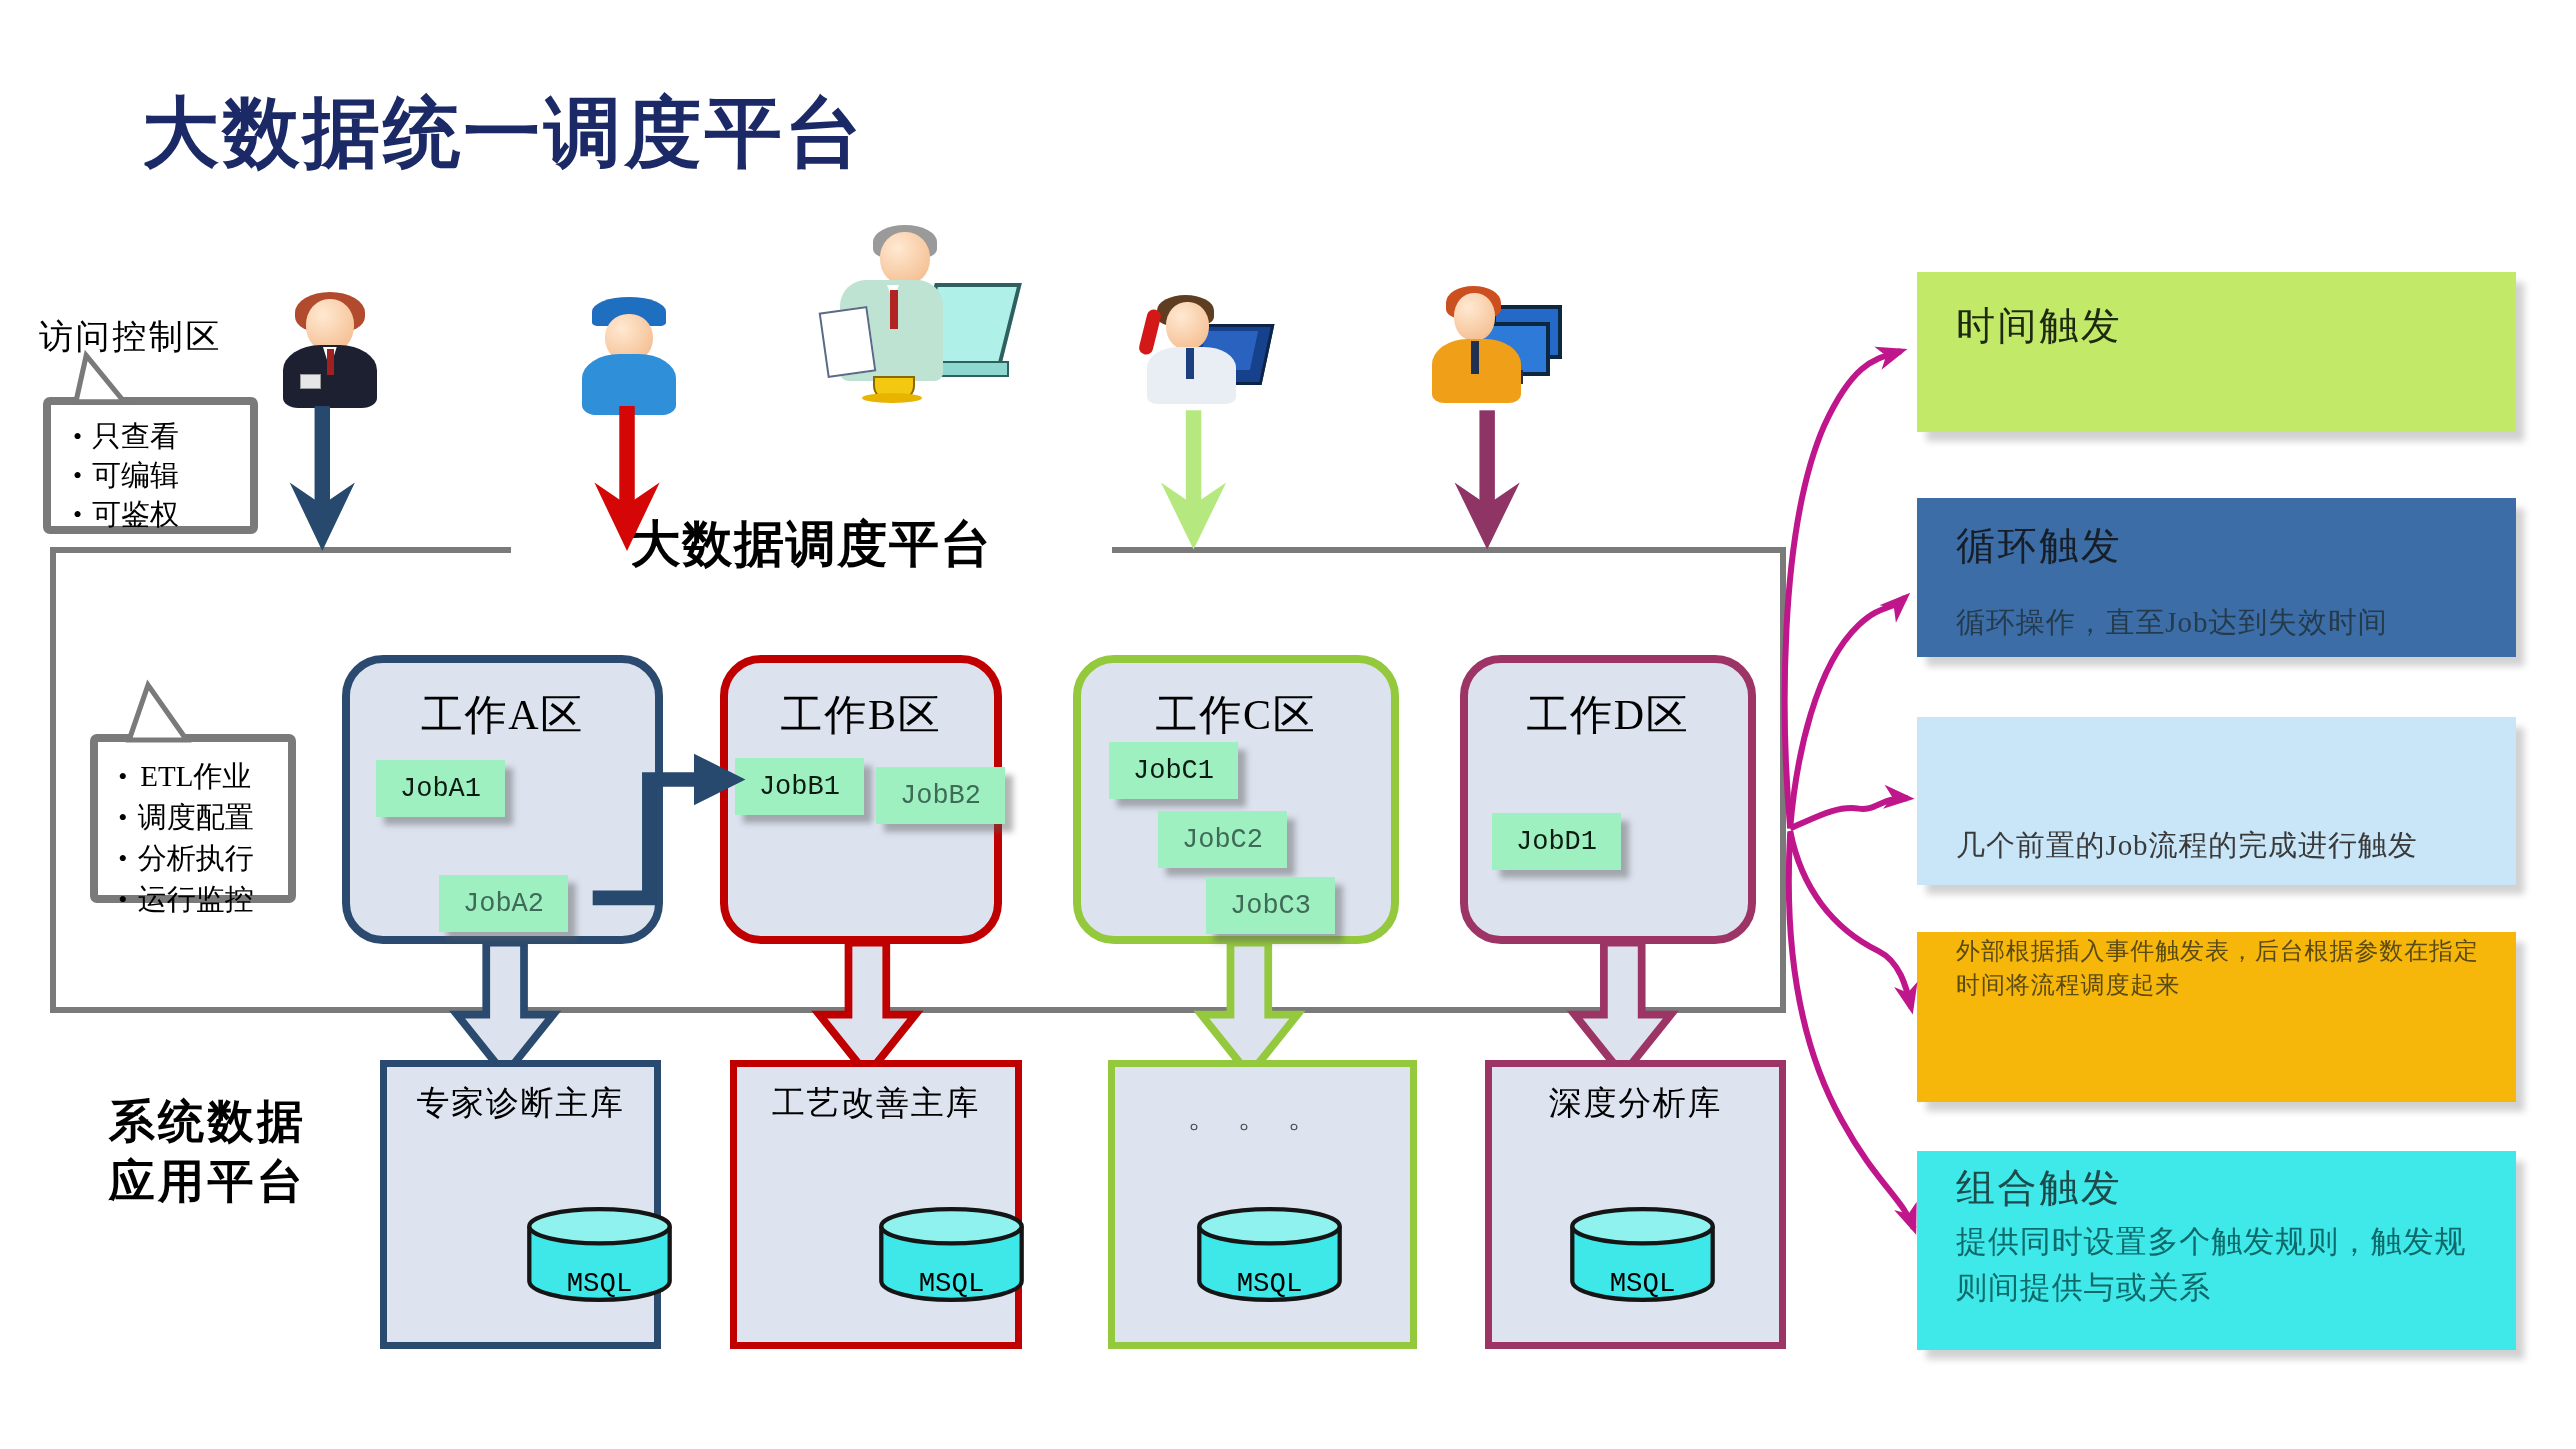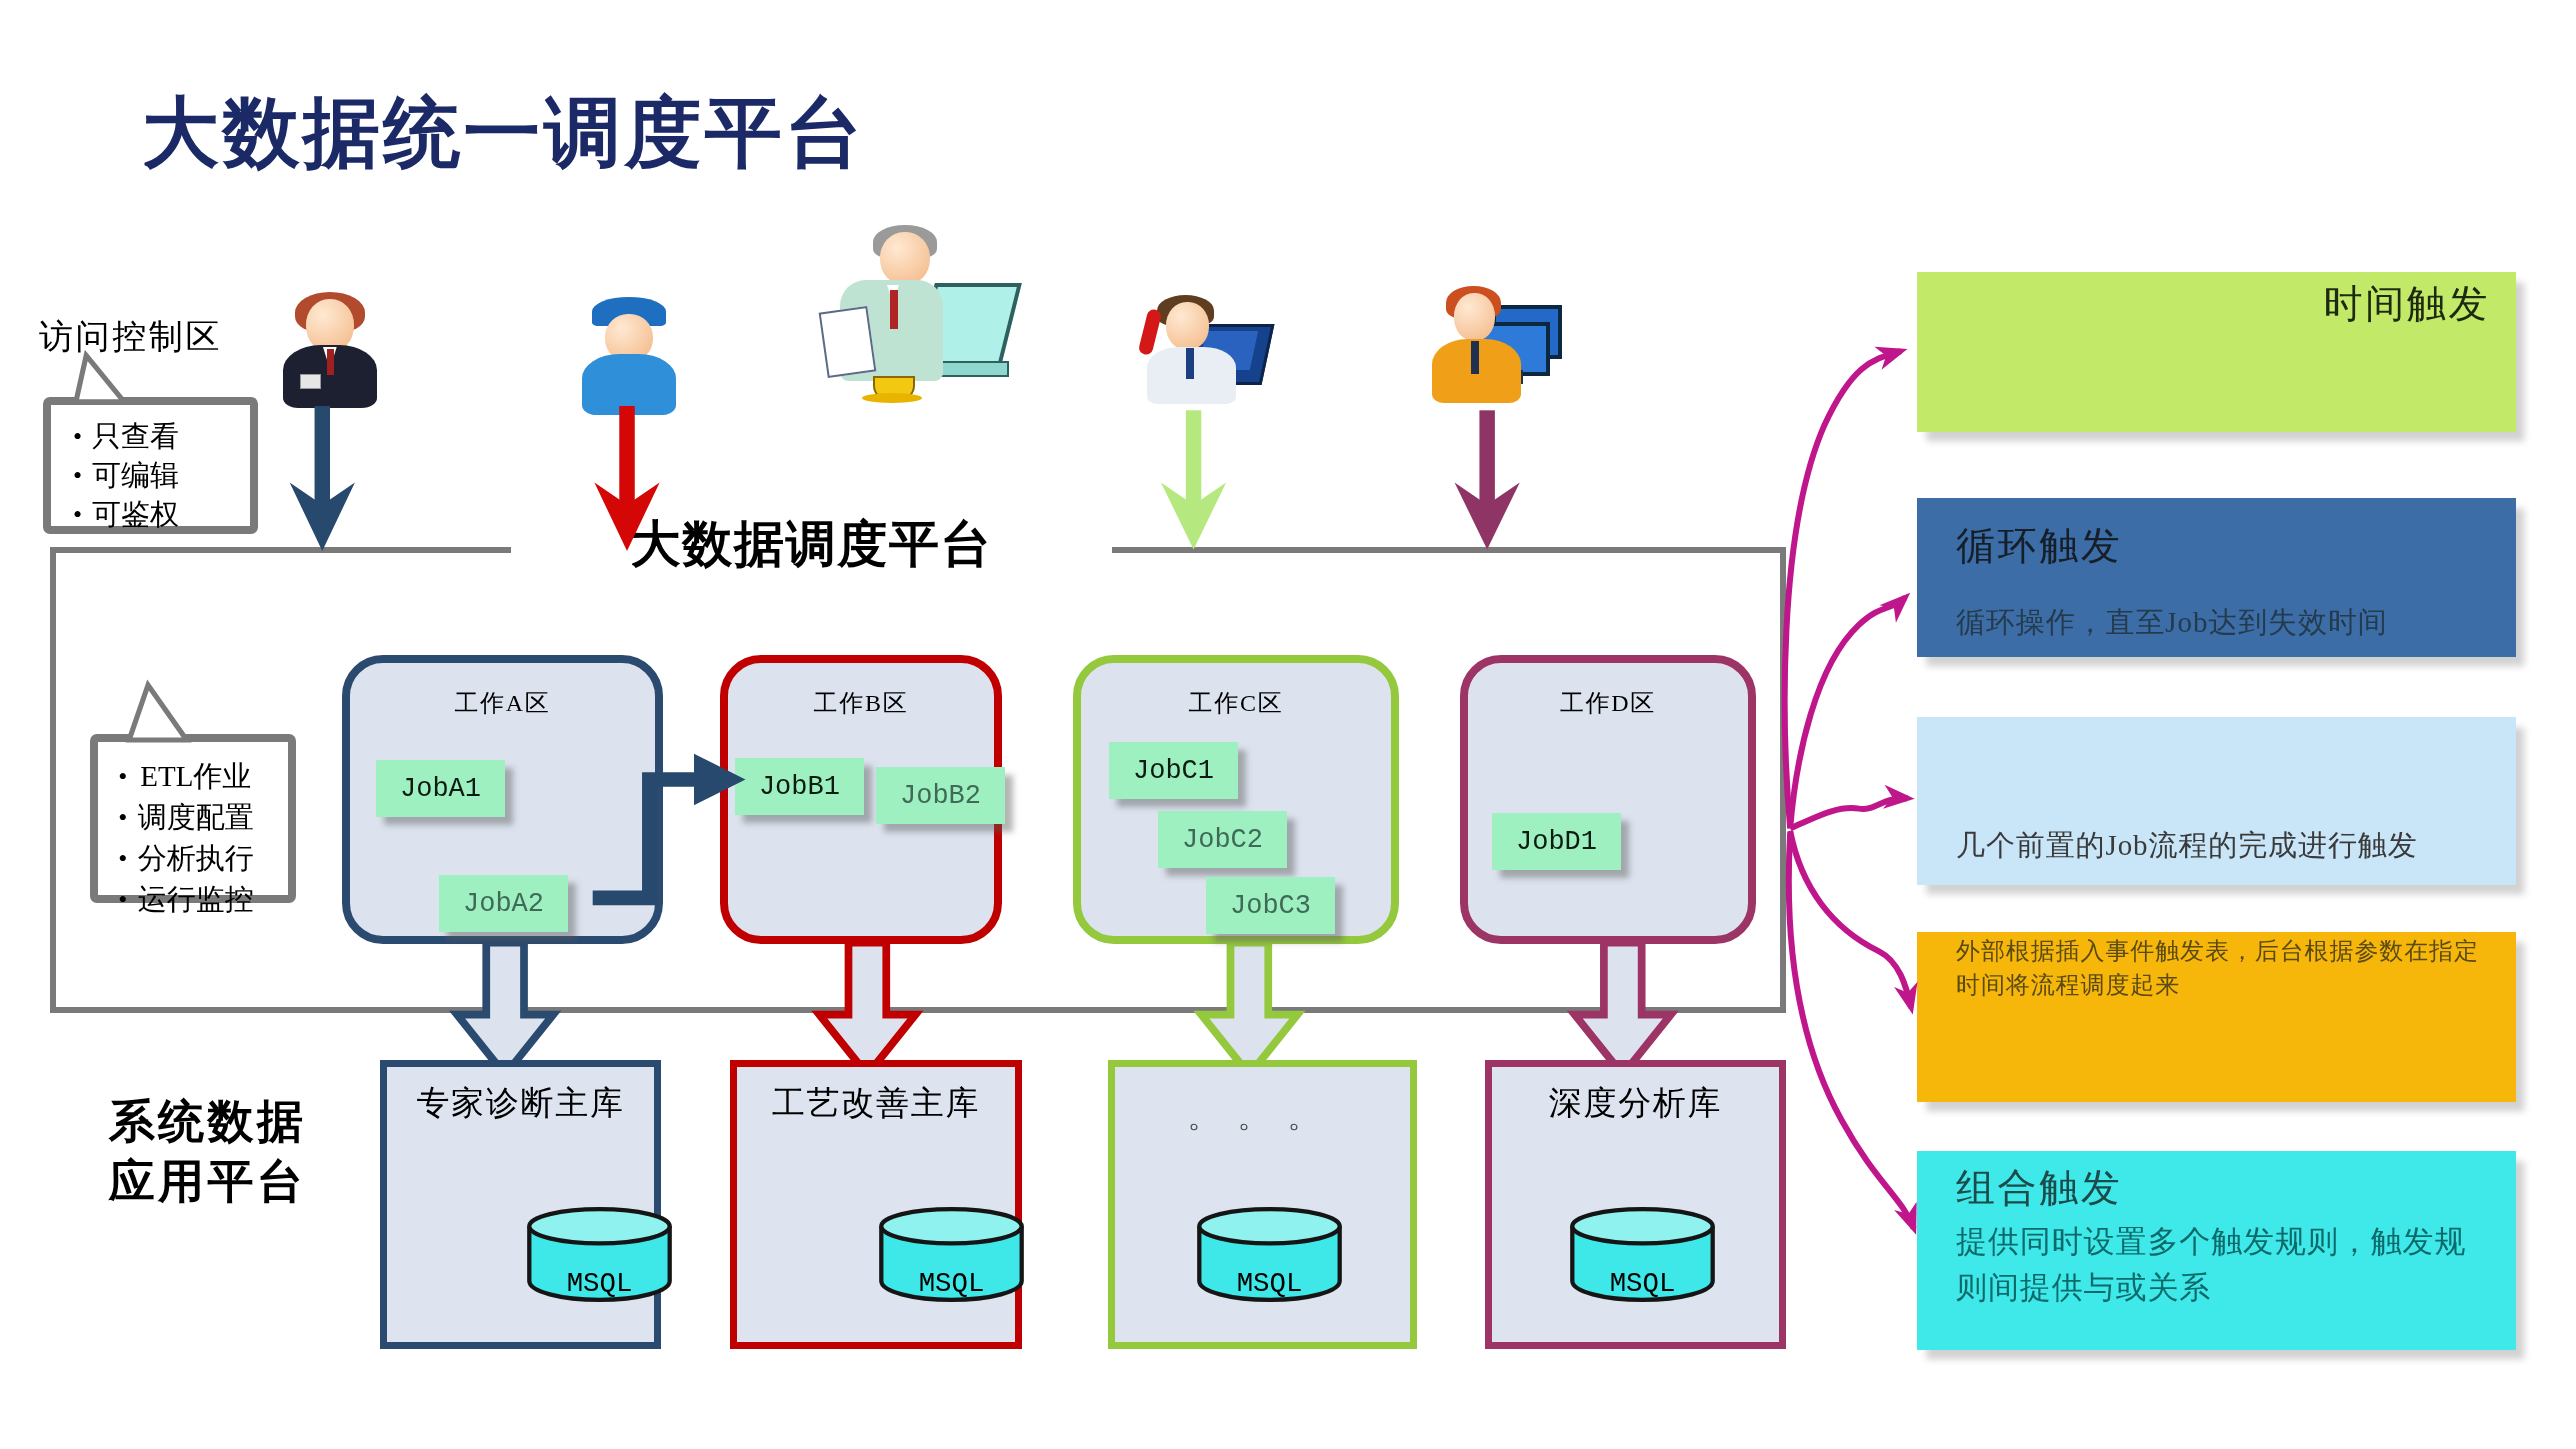--- a/index.html
+++ b/index.html
@@ -30,21 +30,21 @@
   #etl-callout li .txt{width:117px;text-align:center;display:inline-block;}
 
   
   .person{z-index:3;}
   .person div{position:absolute;}
   .skin{background:radial-gradient(circle at 35% 30%, #ffe9d2, #f2b583);border-radius:48%;}
 
   
   .zone{border-radius:41px;background:#dce3ef;box-sizing:border-box;z-index:2;}
   .zone-title{position:absolute;top:24px;left:0;width:100%;text-align:center;
-    font-size:24px;color:#000;letter-spacing:1.7px;}
+    font-size:42px;color:#000;letter-spacing:1.7px;}
   .job{position:absolute;width:129px;height:57px;background:#9ef0c1;
     box-shadow:7.7px 7.7px 6px rgba(90,90,90,.45);display:flex;align-items:center;justify-content:center;
     font-family:"Liberation Mono",monospace;font-size:27px;color:#0c1c12;}
   .job.alt{color:#3f6a57;}
   #zone-a{left:342px;top:655px;width:321px;height:289px;border:8.6px solid #2b4a6f;}
   #zone-b{left:720px;top:655px;width:282px;height:289px;border:8.6px solid #c00000;}
   #zone-c{left:1073px;top:655px;width:326px;height:289px;border:8.6px solid #94c83d;}
   #zone-d{left:1460px;top:655px;width:296px;height:289px;border:8.6px solid #9c3566;}
 
   
@@ -59,21 +59,21 @@
 
   #bottom-label{left:96px;top:1092px;width:223px;text-align:center;z-index:3;
     font-size:46px;font-weight:700;color:#000;line-height:60px;letter-spacing:3.4px;}
 
   
   .trigger{left:1917px;width:599px;box-sizing:border-box;z-index:2;padding:0 26px 0 39px;
     box-shadow:8.6px 10.3px 6.9px rgba(0,0,0,.18);display:flex;flex-direction:column;}
   .trigger .t-title{font-size:39px;letter-spacing:2.6px;}
   .trigger .t-desc{font-size:29px;letter-spacing:0.9px;}
   #trigger-time{top:272px;height:160px;background:#c3e969;}
-  #trigger-time .t-title{color:#1e2a10;margin-top:5px;text-align:right;}
+  #trigger-time .t-title{color:#1e2a10;margin-top:27px;}
   #trigger-time .t-desc{color:#74883c;margin-top:auto;margin-bottom:15.5px;}
   #trigger-loop{top:498px;height:159px;background:#3c6da6;}
   #trigger-loop .t-title{color:#161f29;margin-top:20.6px;}
   #trigger-loop .t-desc{color:#243b4e;margin-top:auto;margin-bottom:13.7px;}
   #trigger-cond{top:717px;height:168px;background:#c9e6f8;}
   #trigger-cond .t-title{color:#101010;margin-top:20.6px;}
   #trigger-cond .t-desc{color:#3a3a3a;margin-top:auto;margin-bottom:19px;}
   #trigger-event{top:932px;height:170px;background:#f6b60a;}
   #trigger-event .t-title{color:#382e00;margin-top:6.9px;}
   #trigger-event .t-desc{color:#5a4a14;font-size:24px;line-height:1.42;margin-top:1.7px;}

